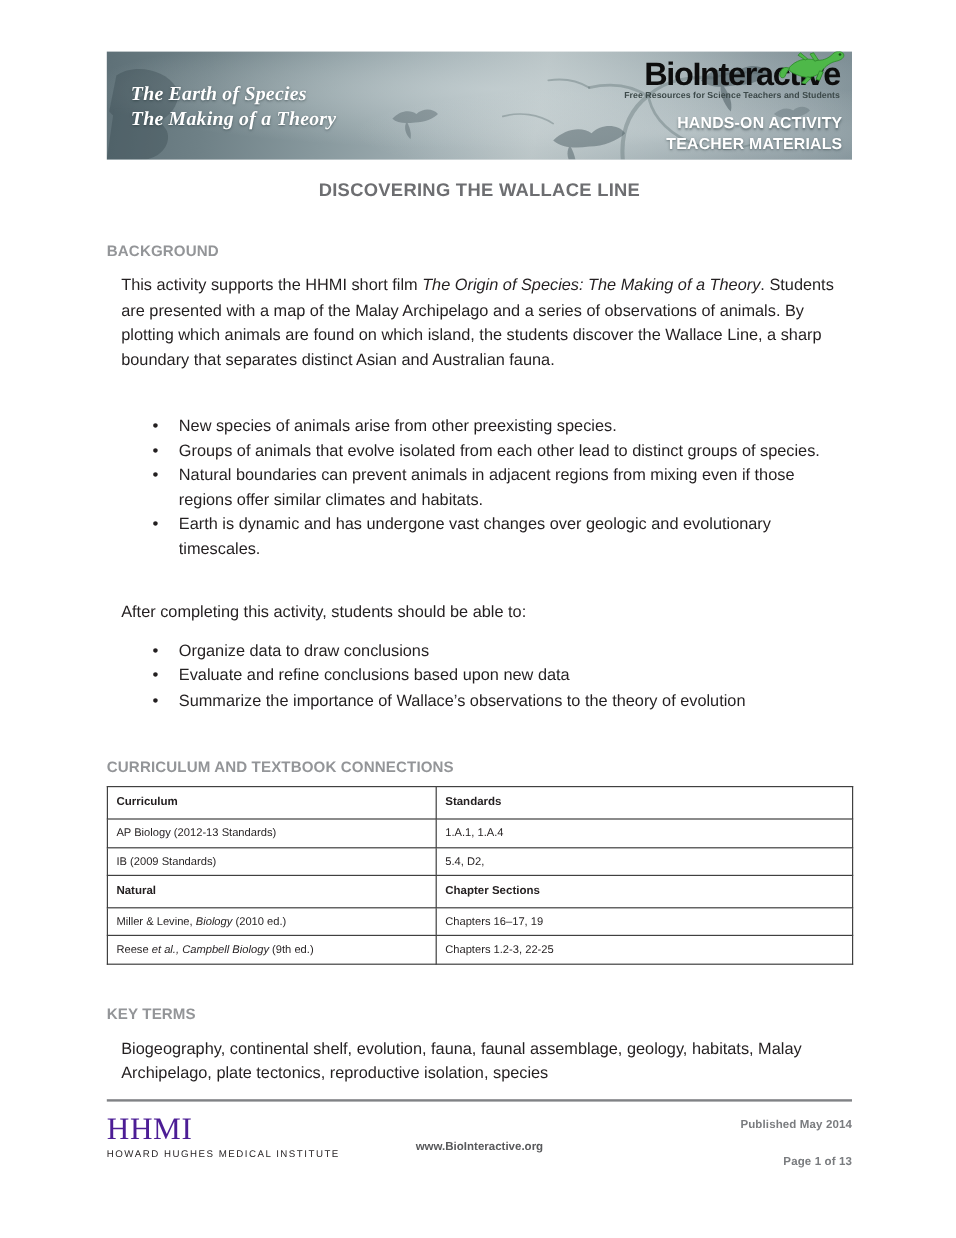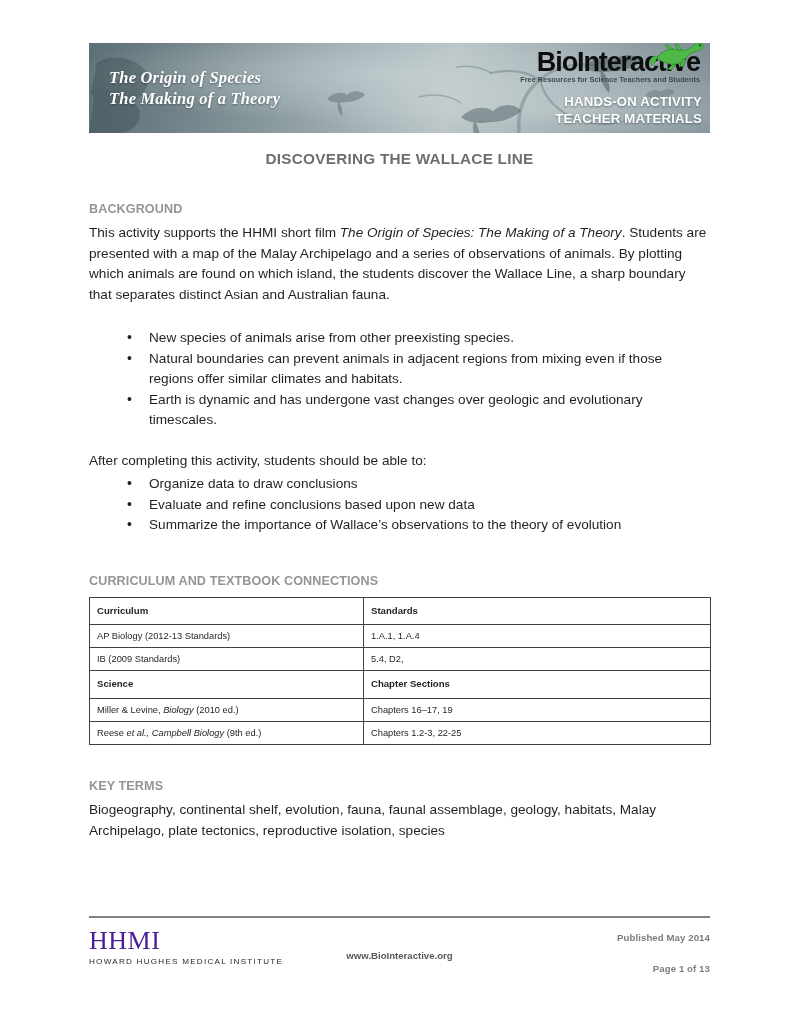--- a/index.html
+++ b/index.html
@@ -136,21 +136,21 @@
     font-weight: 700;
     color: #939598;
     letter-spacing: 0.1px;
     margin: 0 0 7px 0;
   }
 
   p.body, .body {
     font-size: 13.6px;
     line-height: 20.5px;
     color: #231f20;
-    margin: 0;
+    margin: 12px;
   }
   .body i { font-style: italic; }
 
   ul.bullets {
     margin: 3px 0 0 0;
     padding: 0 0 0 38px;
     list-style: none;
   }
   ul.bullets li {
     font-size: 13.6px;
@@ -312,21 +312,21 @@
       </g>
       <g fill="#4a5a60" opacity="0.40">
         <path d="M238 56 C 244 49, 253 48, 258 52 C 263 47, 272 47, 276 52 C 272 56, 265 59, 257 59 C 249 60, 242 60, 238 56 Z"></path>
         <path d="M250 58 C 253 64, 254 69, 253 73 C 249 69, 247 63, 250 58 Z"></path>
       </g>
       <g fill="#4a5a60" opacity="0.30">
         <path d="M556 52 C 561 47, 568 46, 572 49 C 576 45, 583 45, 586 49 C 583 52, 577 55, 571 55 C 565 56, 559 55, 556 52 Z"></path>
       </g>
     </svg>
 
-    <div class="banner-left-text"><span>The Origin of Species</span>
+    <div class="banner-left-text"><span>The Earth of Species</span>
 <span>The Making of a Theory</span></div>
 
     <div class="banner-right">
       <div class="bi-logo-wrap">
         <span class="bi-logo">BioInteractive</span>
         <svg class="gecko" viewBox="0 0 58 30">
           <g fill="#4eb849" stroke="#2f8a2c" stroke-width="0.7">
             <path d="M8 17 C 14 10, 22 8, 30 10 C 36 11, 41 9, 45 5 C 48 2, 52 2, 54 5 C 55 8, 52 10, 48 11 C 43 12, 39 15, 36 19 C 32 24, 24 26, 17 23 C 12 21, 9 20, 8 17 Z"></path>
             <path d="M9 17 C 5 15, 2 17, 1 21 C 0 24, 3 26, 5 24 C 6 22, 7 19, 9 17 Z"></path>
             <path d="M30 11 L 26 5 L 29 4 L 33 10 Z"></path>
@@ -347,20 +347,21 @@
 
     <div class="doc-title">DISCOVERING THE WALLACE LINE</div>
 
     <div class="sect-head">BACKGROUND</div>
     <p class="body"><span>This activity supports the HHMI short film </span><i>The Origin of Species: The Making of a Theory</i><span>. Students are presented with a map of the Malay Archipelago and a series of observations of animals. By plotting which animals are found on which island, the students discover the Wallace Line, a sharp boundary that separates distinct Asian and Australian fauna.</span></p>
 
     <div class="gap-20"></div>
 
     <ul class="bullets">
       <li>New species of animals arise from other preexisting species.</li>
+      <li>Groups of animals that evolve isolated from each other lead to distinct groups of species.</li>
       <li>Natural boundaries can prevent animals in adjacent regions from mixing even if those regions offer similar climates and habitats.</li>
       <li>Earth is dynamic and has undergone vast changes over geologic and evolutionary timescales.</li>
     </ul>
 
     <div class="gap-20"></div>
 
     <p class="body">After completing this activity, students should be able to:</p>
     <ul class="bullets">
       <li>Organize data to draw conclusions</li>
       <li>Evaluate and refine conclusions based upon new data</li>
@@ -379,21 +380,21 @@
           </tr>
           <tr>
             <td class="c1">AP Biology (2012-13 Standards)</td>
             <td class="c2">1.A.1, 1.A.4</td>
           </tr>
           <tr>
             <td class="c1">IB (2009 Standards)</td>
             <td class="c2">5.4, D2,</td>
           </tr>
           <tr class="hdr">
-            <td class="c1">Science</td>
+            <td class="c1">Natural</td>
             <td class="c2">Chapter Sections</td>
           </tr>
           <tr>
             <td class="c1"><span>Miller &amp; Levine, </span><i>Biology</i><span> (2010 ed.)</span></td>
             <td class="c2">Chapters 16–17, 19</td>
           </tr>
           <tr>
             <td class="c1"><span>Reese </span><i>et al., Campbell Biology</i><span> (9th ed.)</span></td>
             <td class="c2">Chapters 1.2-3, 22-25</td>
           </tr>

